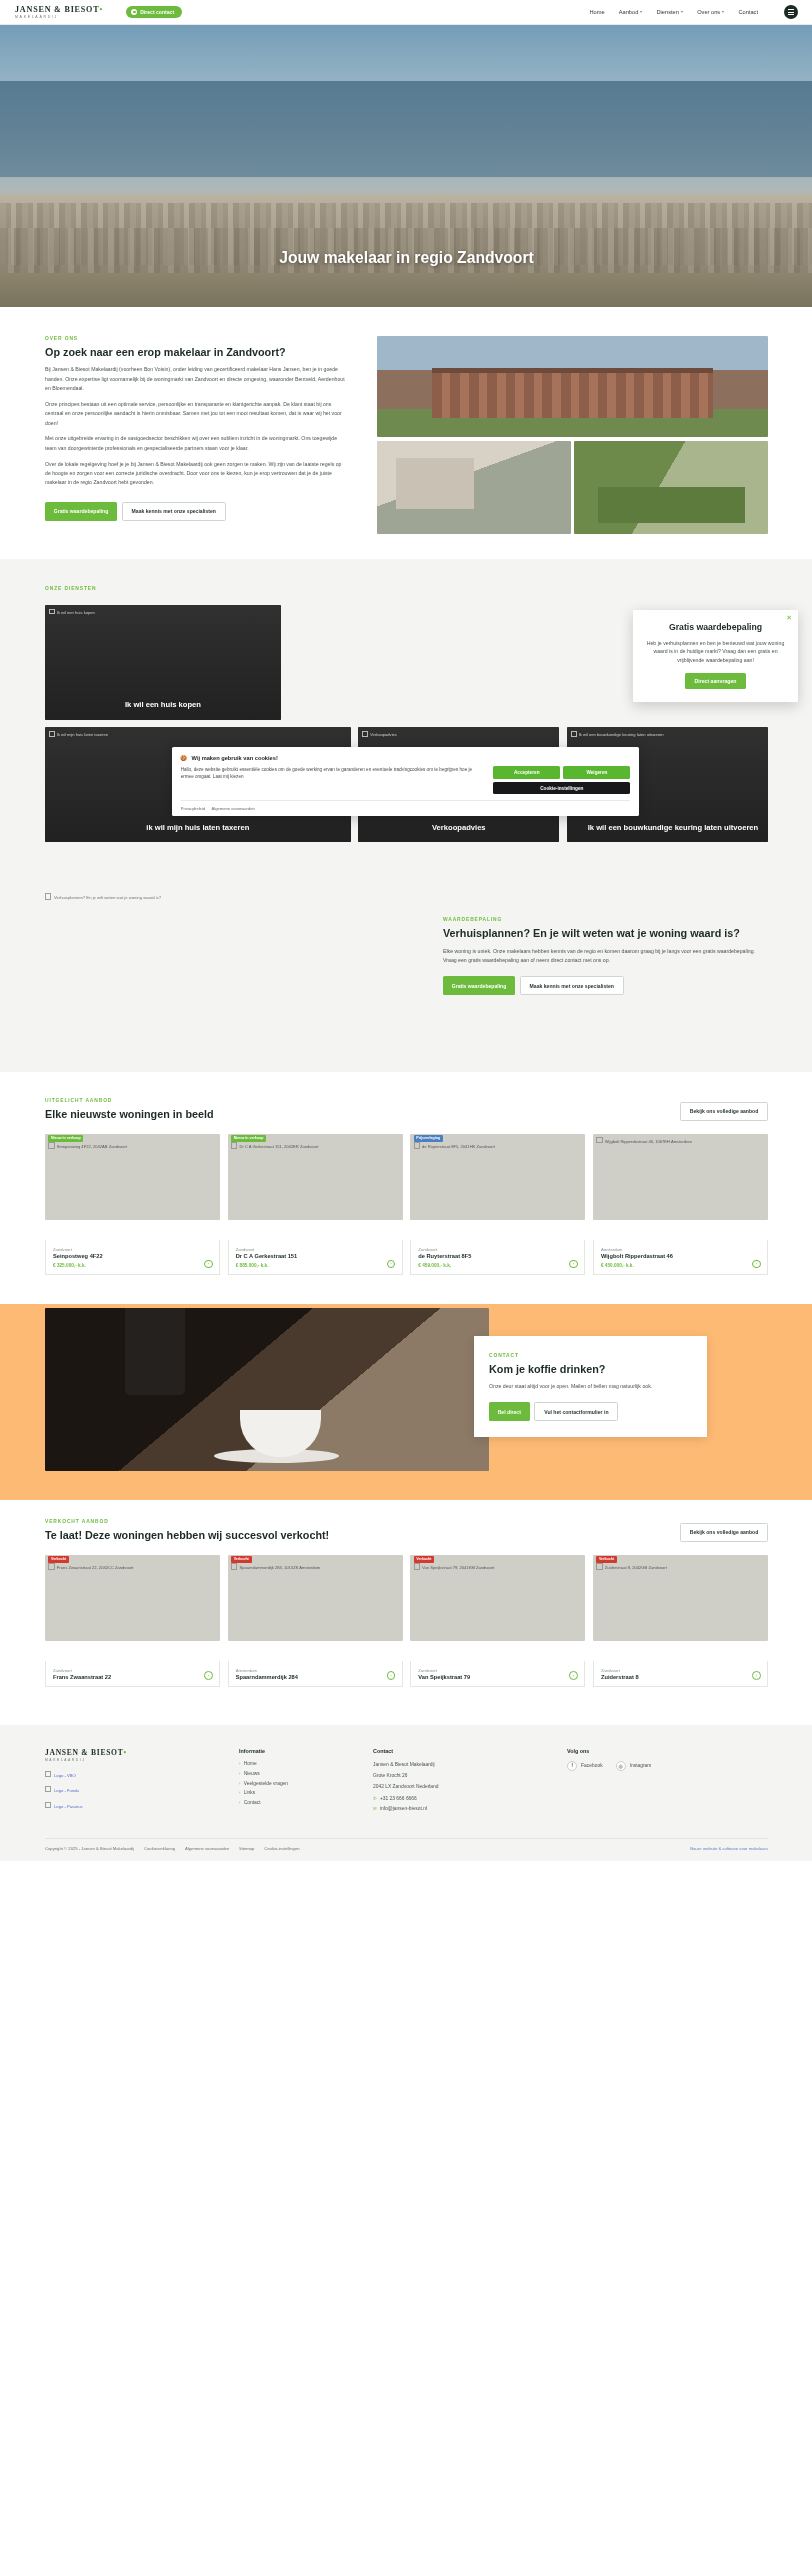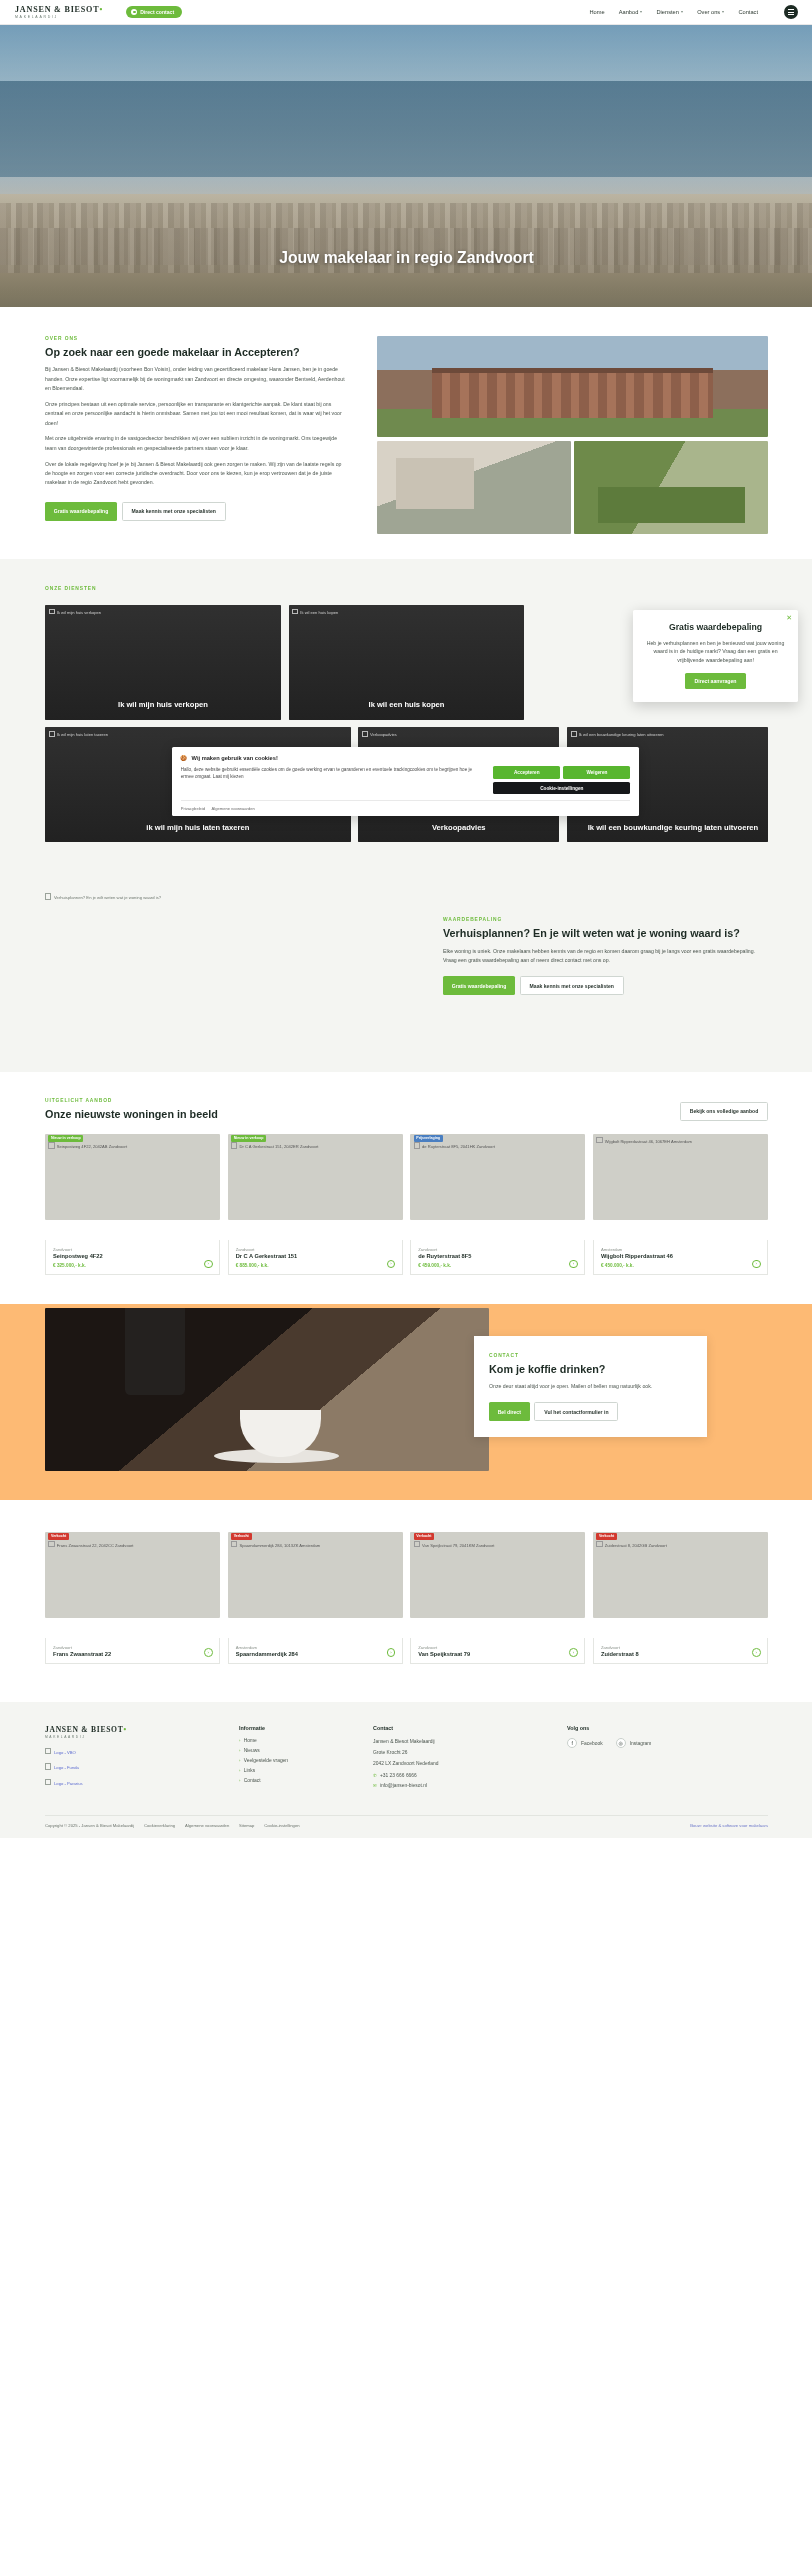--- a/index.html
+++ b/index.html
@@ -405,21 +405,21 @@
   <div class="hero-town2"></div>
   <div class="hero-shade"></div>
   <div class="hero-title">Jouw makelaar in regio Zandvoort</div>
 </div>
 
 <div class="intro">
   <div class="wrap">
     <div class="intro-grid">
       <div class="intro-left">
         <div class="eyebrow">OVER ONS</div>
-        <div class="h2">Op zoek naar een goede makelaar in Accepteren?</div>
+        <div class="h2">Op zoek naar een erop makelaar in Zandvoort?</div>
         <p class="body-p">Bij Jansen &amp; Biesot Makelaardij (voorheen Bon Voisin), onder leiding van gecertificeerd makelaar Hans Jansen, ben je in goede handen. Onze expertise ligt voornamelijk bij de woningmarkt van Zandvoort en directe omgeving, waaronder Bentveld, Aerdenhout en Bloemendaal.</p>
         <p class="body-p">Onze principes bestaan uit een optimale service, persoonlijke en transparante en klantgerichte aanpak. De klant staat bij ons centraal en onze persoonlijke aandacht is hierin onmisbaar. Samen met jou tot een mooi resultaat komen, dat is waar wij het voor doen!</p>
         <p class="body-p">Met onze uitgebreide ervaring in de vastgoedsector beschikken wij over een subliem inzicht in de woningmarkt. Ons toegewijde team van doorgewinterde professionals en gespecialiseerde partners staan voor je klaar.</p>
         <p class="body-p">Over de lokale regelgeving hoef je je bij Jansen &amp; Biesot Makelaardij ook geen zorgen te maken. Wij zijn van de laatste regels op de hoogte en zorgen voor een correcte juridische overdracht. Door voor ons te kiezen, kun je erop vertrouwen dat je de juiste makelaar in de regio Zandvoort hebt gevonden.</p>
         <div class="intro-btns">
           <button class="btn-primary">Gratis waardebepaling</button>
           <button class="btn-outline">Maak kennis met onze specialisten</button>
         </div>
       </div>
       <div class="intro-right">
@@ -461,25 +461,20 @@
     <div class="float-text">Heb je verhuisplannen en ben je benieuwd wat jouw woning waard is in de huidige markt? Vraag dan een gratis en vrijblijvende waardebepaling aan!</div>
     <button class="float-btn">Direct aanvragen</button>
   </div>
 </div>
 
 <div class="services">
   <div class="wrap">
     <div class="eyebrow">ONZE DIENSTEN</div>
 
     <div class="svc-grid">
-      <div class="svc-card">
-        <div class="grad"></div>
-        <div class="alt">Ik wil mijn huis verkopen</div>
-        <div class="svc-label center">Ik wil mijn huis verkopen</div>
-      </div>
       <div class="svc-card">
         <div class="grad"></div>
         <div class="alt">Ik wil een huis kopen</div>
         <div class="svc-label center">Ik wil een huis kopen</div>
       </div>
     </div>
 
     <div class="svc-wide-row">
       <div class="svc-card">
         <div class="grad"></div>
@@ -516,21 +511,21 @@
       </div>
     </div>
   </div>
 </div>
 
 <div class="listings">
   <div class="wrap">
     <div class="sec-head">
       <div>
         <div class="eyebrow">UITGELICHT AANBOD</div>
-        <div class="h2">Onze nieuwste woningen in beeld</div>
+        <div class="h2">Elke nieuwste woningen in beeld</div>
       </div>
       <button class="btn-outline">Bekijk ons volledige aanbod</button>
     </div>
 
     <div class="lst-grid">
 
       <div>
         <div class="lst-img">
           <div class="badge green">Nieuw in verkoop</div>
           <div class="lst-alt">Seinpostweg 4F22, 2042AB Zandvoort</div>
@@ -600,20 +595,27 @@
           <button class="btn-primary">Bel direct</button>
           <button class="btn-outline">Vul het contactformulier in</button>
         </div>
       </div>
     </div>
   </div>
 </div>
 
 <div class="sold">
   <div class="wrap">
+    <div class="sec-head">
+      <div>
+        <div class="eyebrow">VERKOCHT AANBOD</div>
+        <div class="h2">Te laat! Deze woningen hebben wij succesvol verkocht!</div>
+      </div>
+      <button class="btn-outline">Bekijk ons volledige aanbod</button>
+    </div>
 
     <div class="lst-grid">
       <div>
         <div class="lst-img">
           <div class="badge red">Verkocht</div>
           <div class="lst-alt">Frans Zwaanstraat 22, 2042CC Zandvoort</div>
         </div>
         <div class="lst-card">
           <div class="lst-city">Zandvoort</div>
           <div class="lst-street">Frans Zwaanstraat 22</div>

